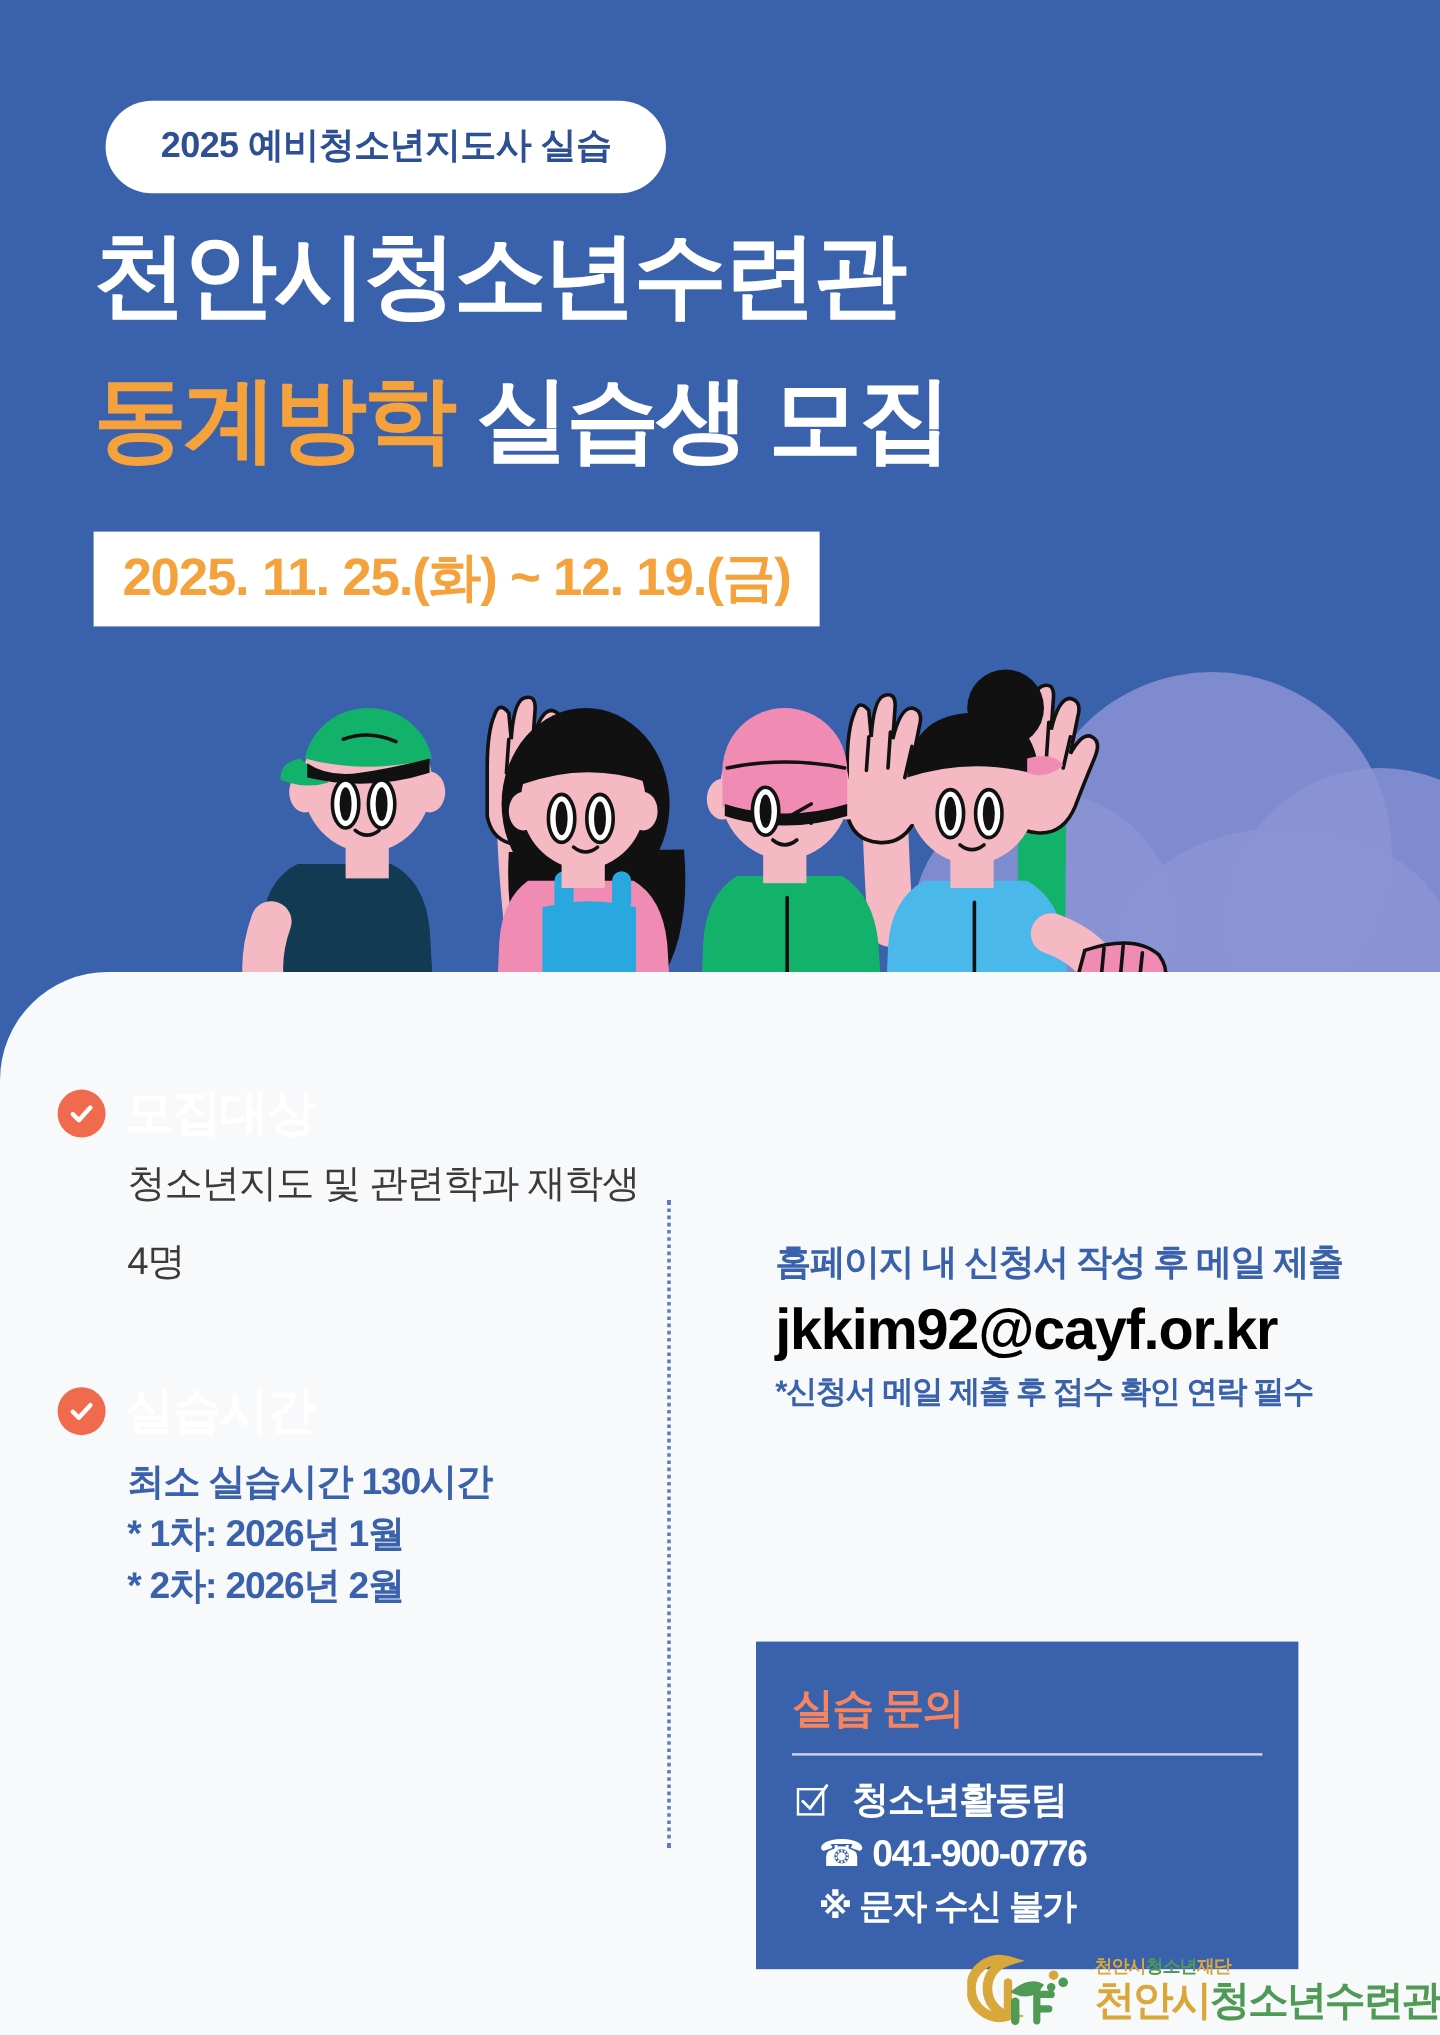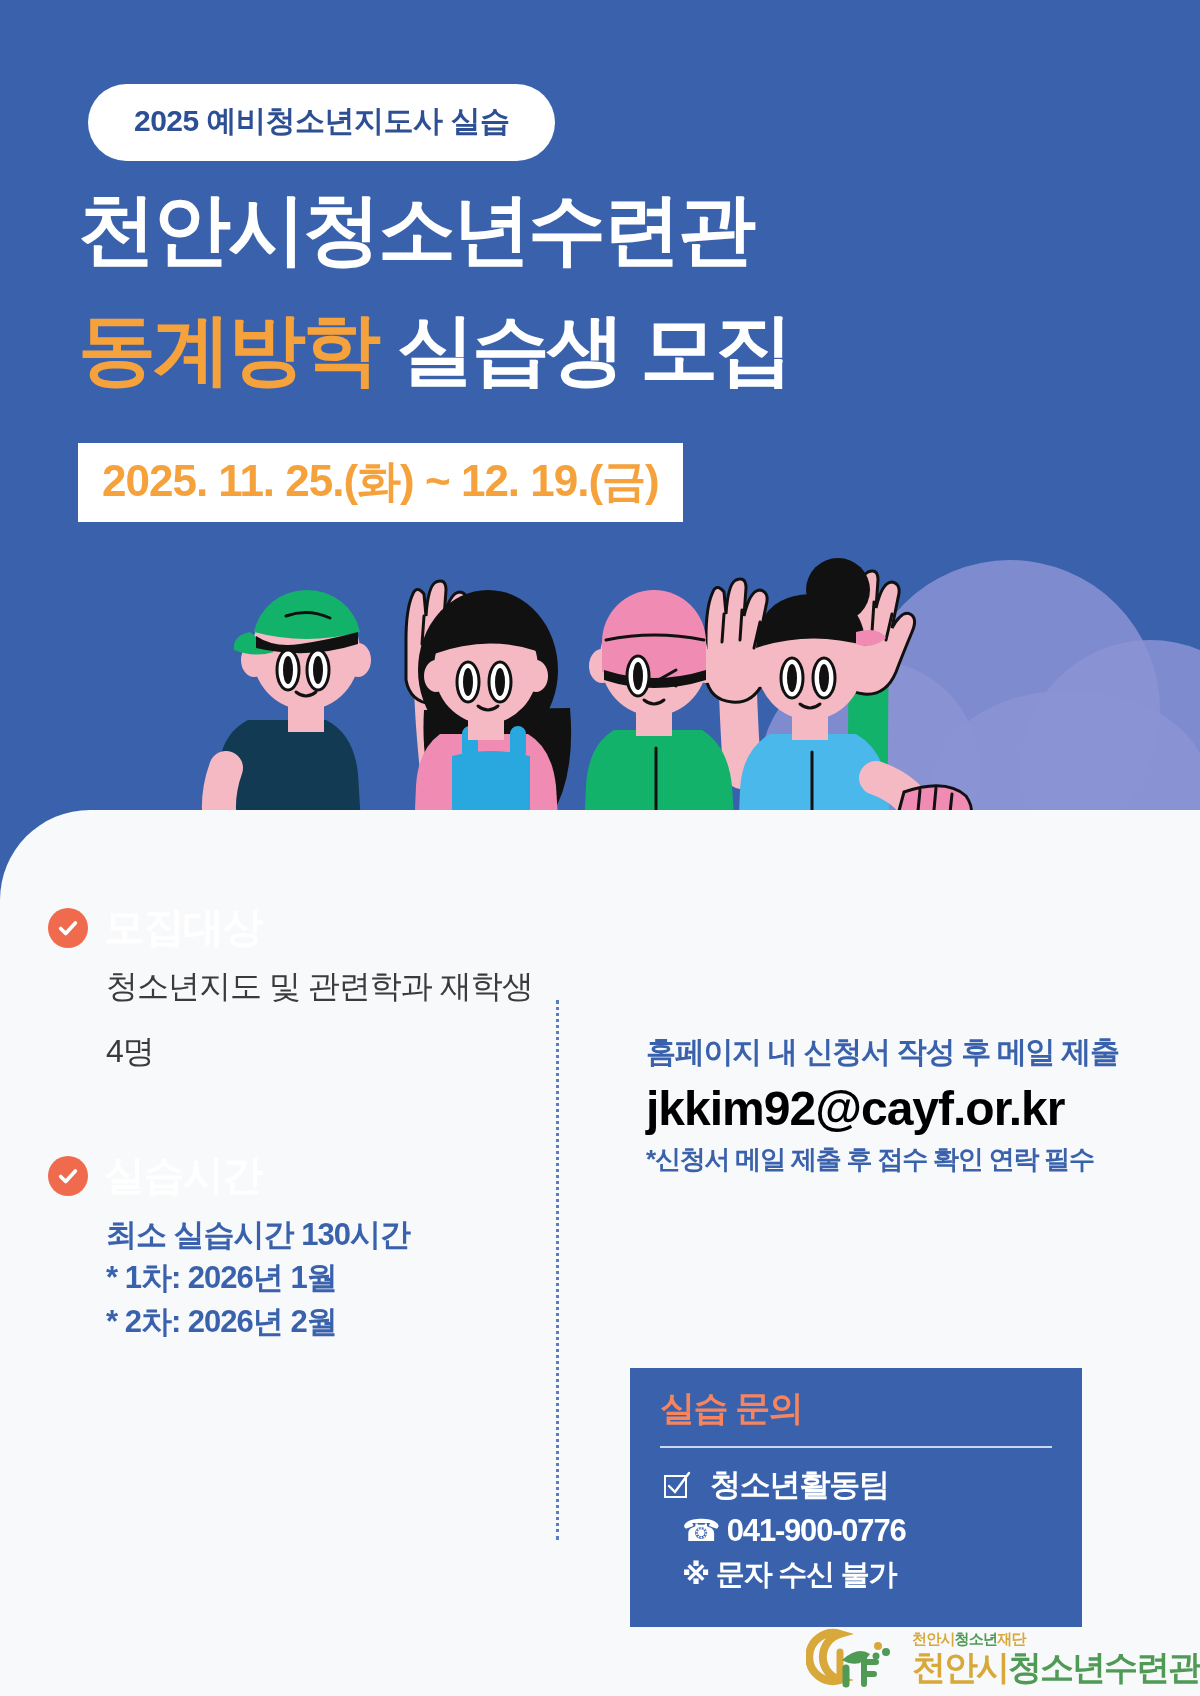--- a/index.html
+++ b/index.html
@@ -150,21 +150,21 @@
     font-size:26px;
     letter-spacing:-1.2px;
     white-space:nowrap;
   }
 
   
   #contact-box{
     position:absolute; left:630px; top:1368px;
     width:452px;
     background:#3a62ac;
-    padding:17px 30px 26px;
+    padding:32px 30px 26px;
   }
   #contact-title{
     color:#f5845f;
     font-size:35px;
     font-weight:bold;
     letter-spacing:-1.5px;
   }
   #contact-rule{
     height:2px; background:rgba(255,255,255,.75);
     margin:14px 0 16px;

